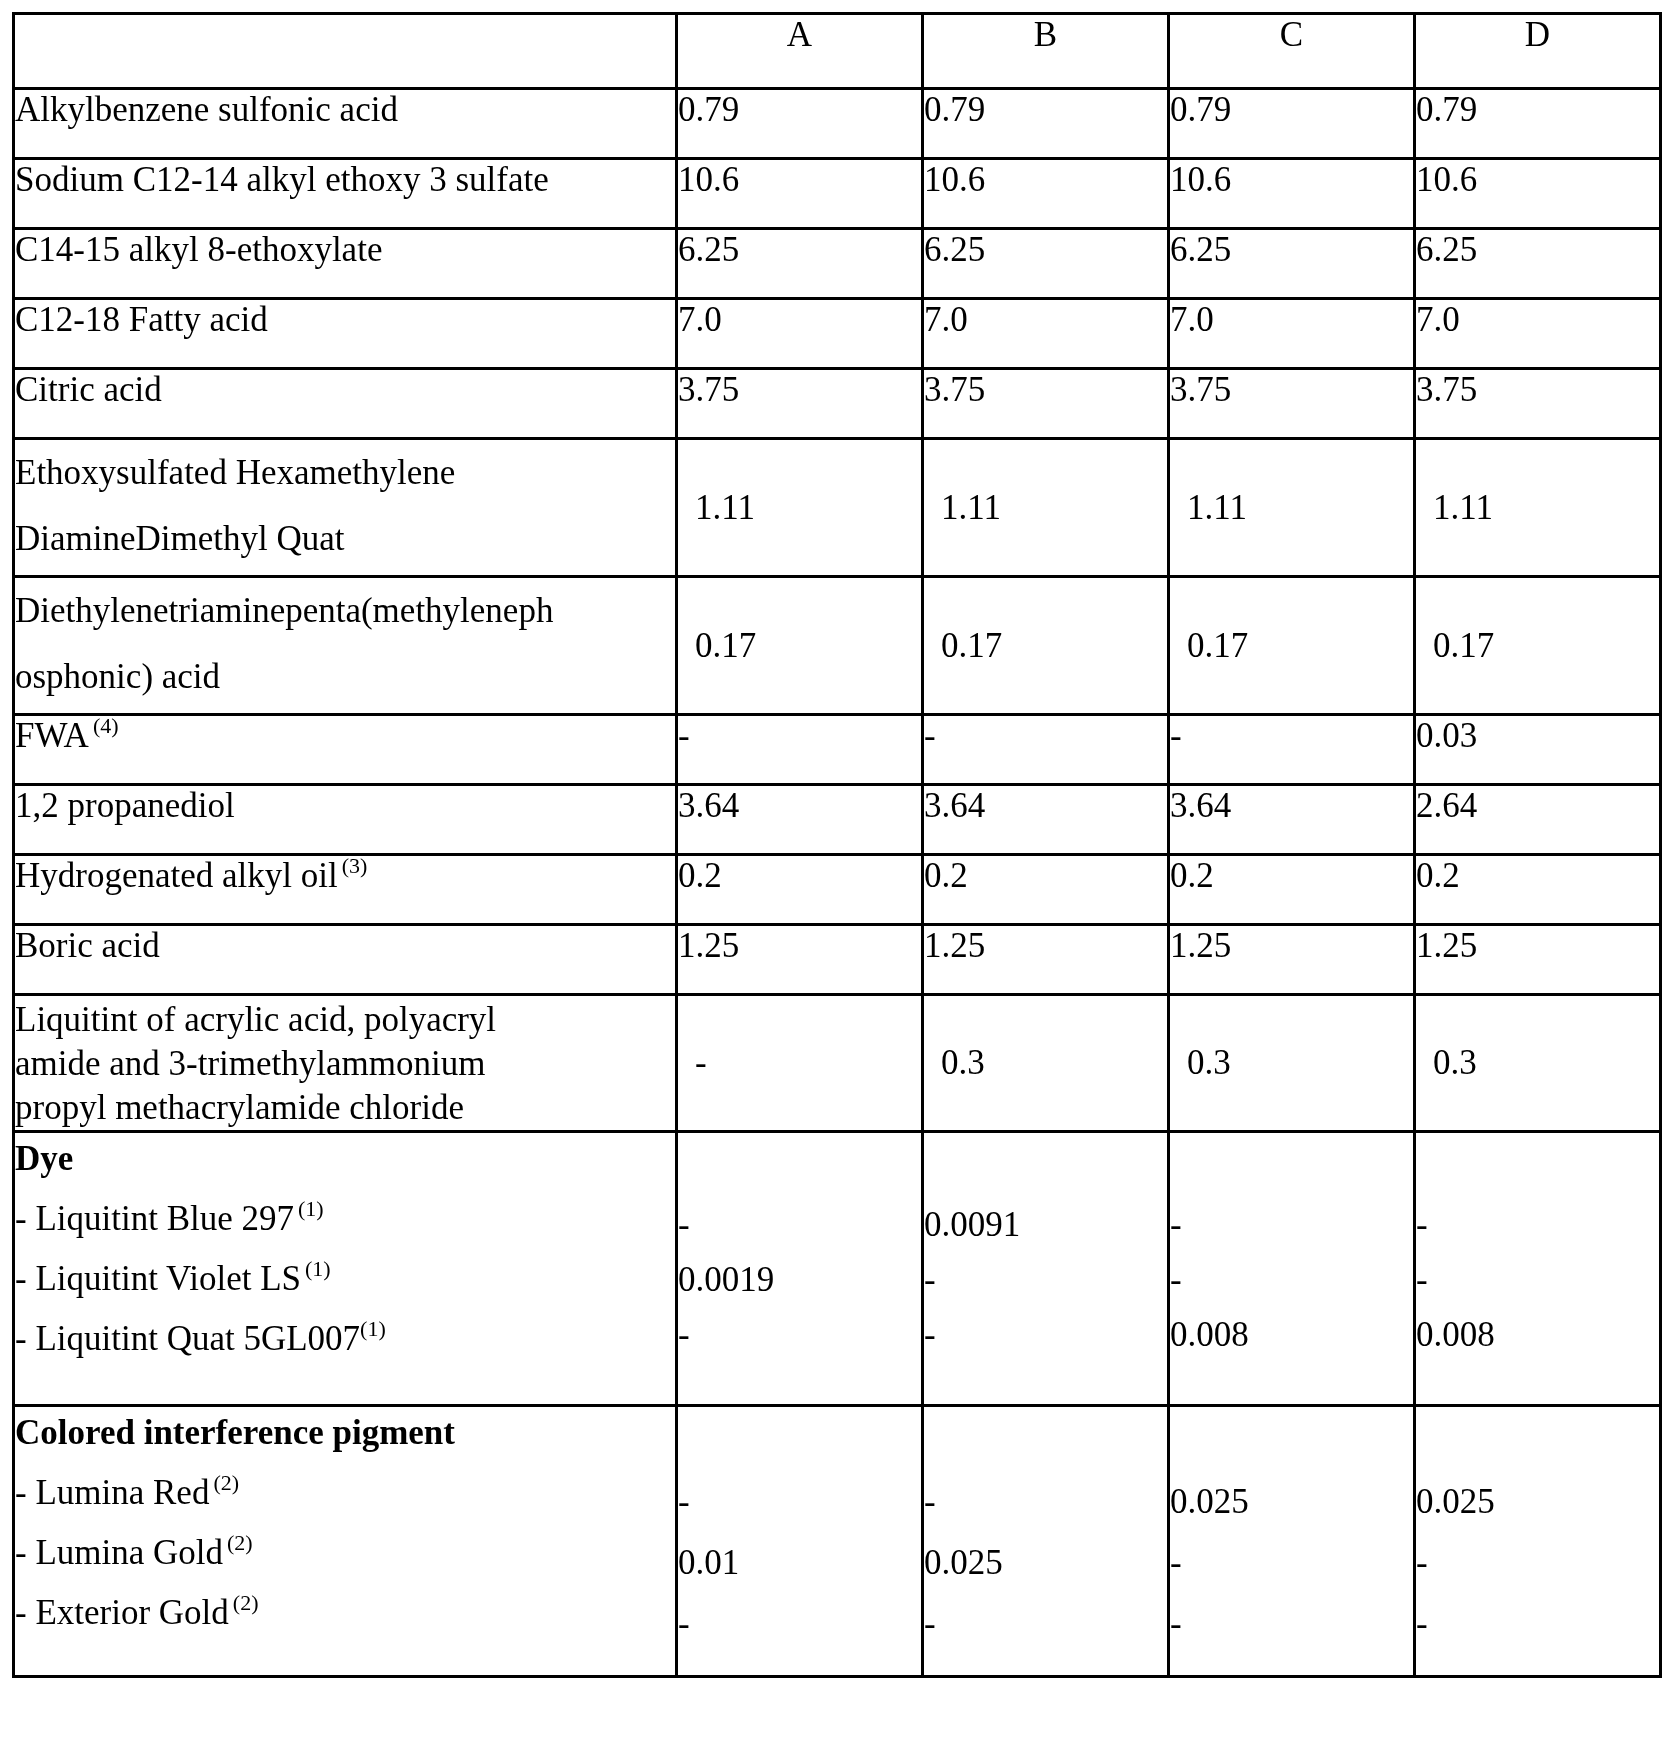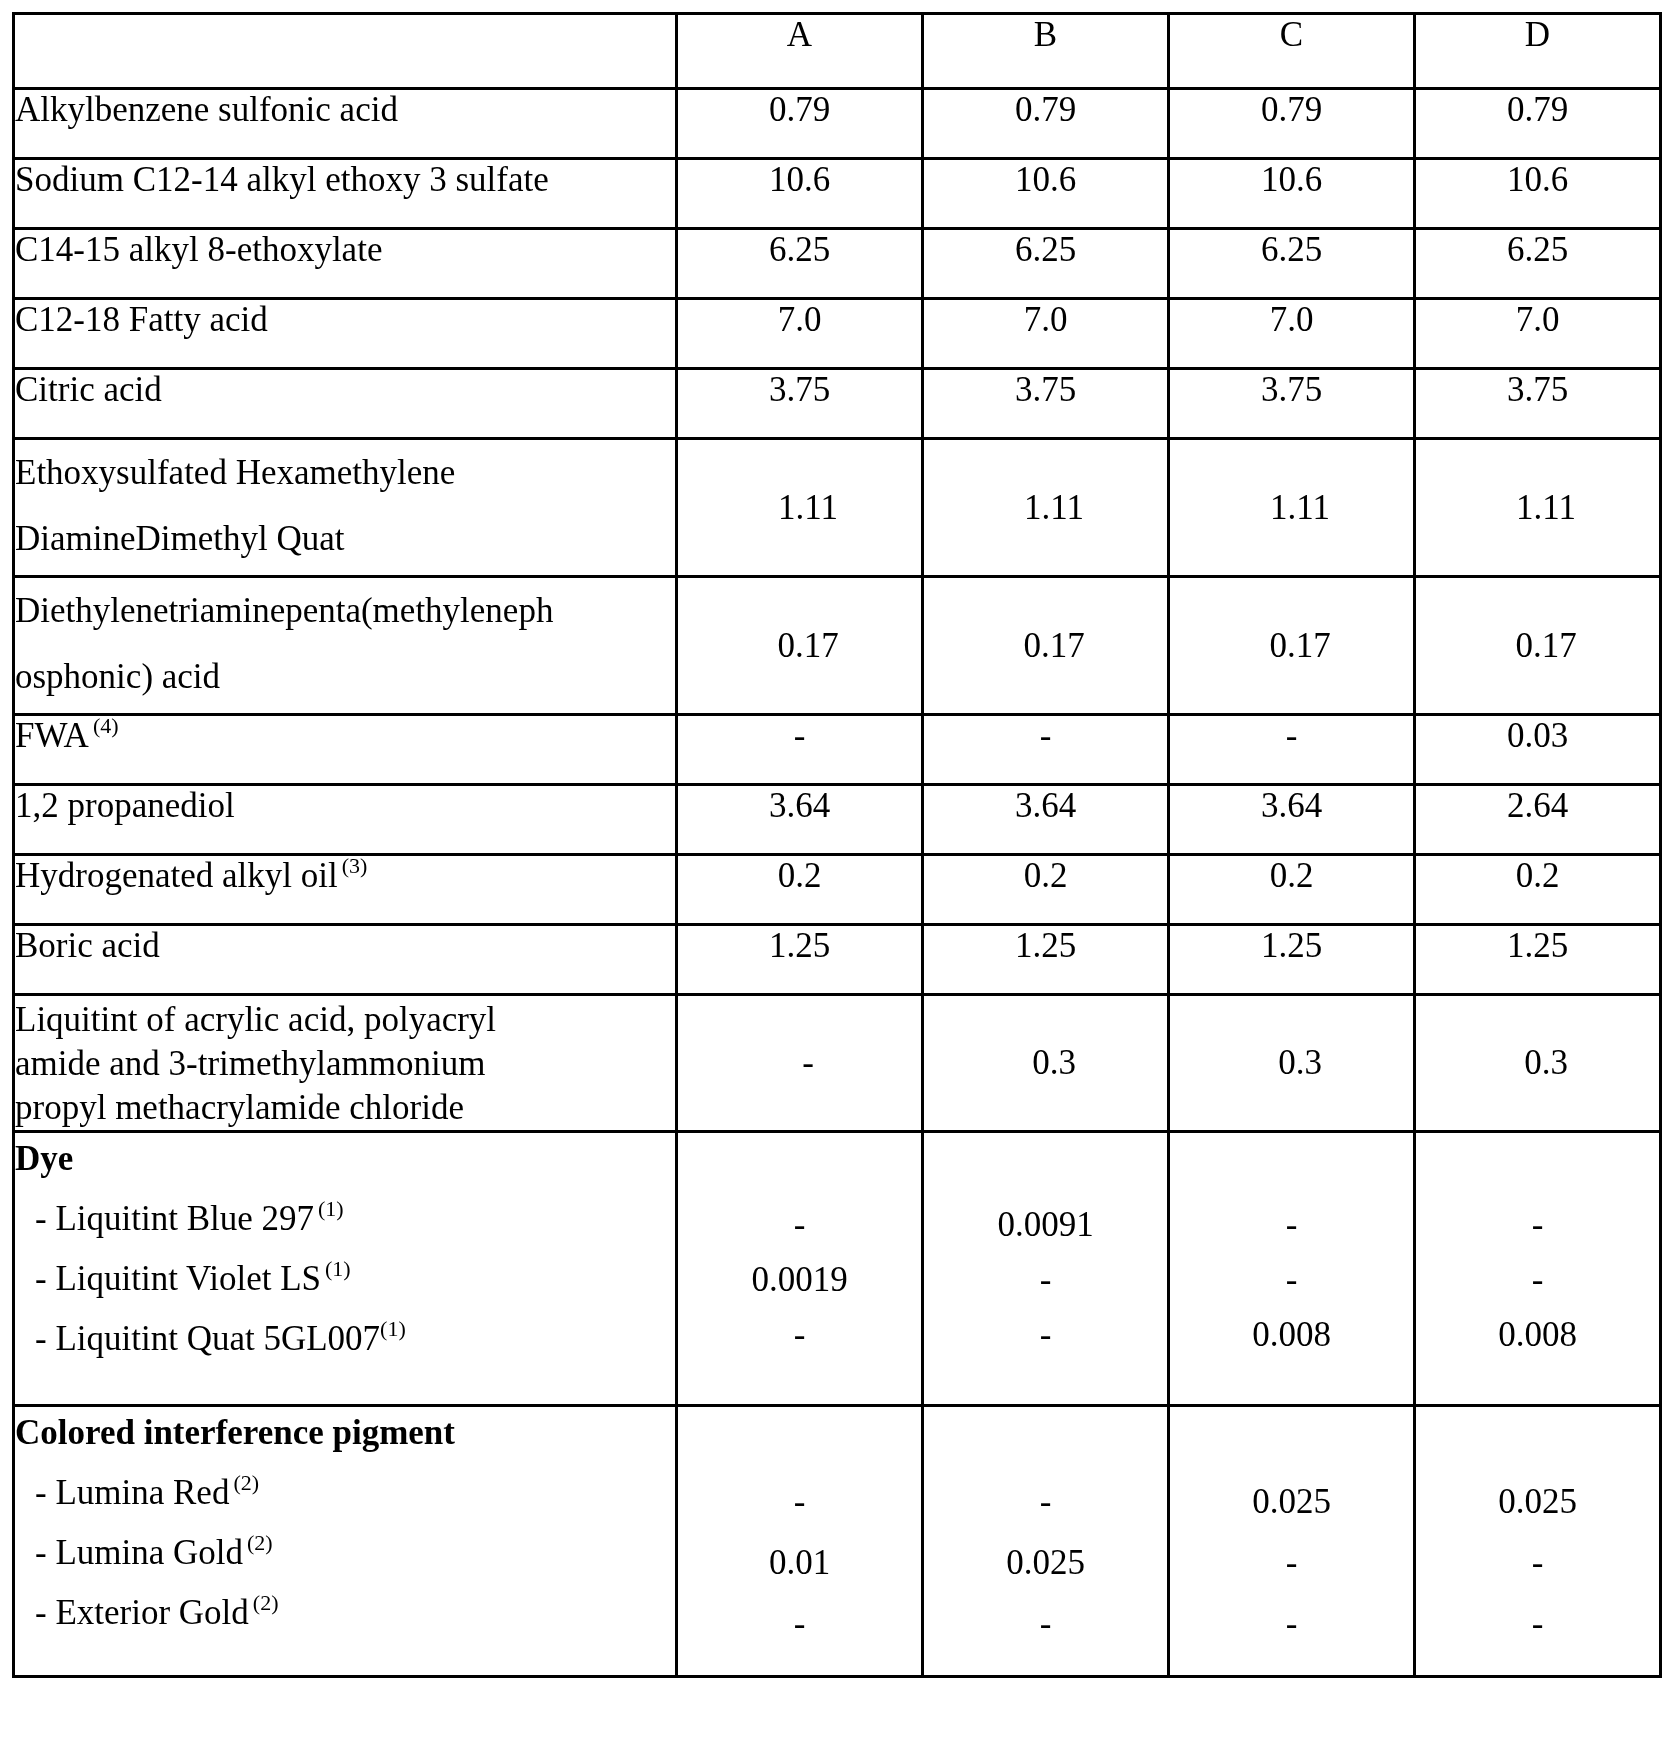--- a/index.html
+++ b/index.html
@@ -15,28 +15,28 @@
     font-size: 35px;
     line-height: 40px;
     padding: 0;
     vertical-align: top;
     font-weight: normal;
   }
   col.c-label { width: 663px; }
   col.c-val { width: 246px; }
   th.hdr { font-weight: bold; text-align: center; padding-top: 10px; }
   td.label { padding: 8px 8px 0 21px; }
-  td.val { text-align: center; padding-top: 8px; }
+  td.val { padding-top: 8px; }
   td.val.mid { vertical-align: middle; padding-top: 0; padding-left: 17px; }
   .twoline { line-height: 62px; padding-top: 0 !important; }
   .threeline { line-height: 42px; padding-top: 0 !important; }
   sup { font-size: 22px; line-height: 0; vertical-align: 14px; margin-left: 4px; }
   sup.tight { margin-left: 0; }
   .group-title { font-weight: bold; display: block; line-height: 44px; }
-  .sub { display: block; line-height: 60px; padding-left: 20px; }
+  .sub { display: block; line-height: 60px; }
   .stack { display: block; line-height: 55px; }
   tr.r-header { height: 75px; }
   tr.r1 { height: 70px; }
   tr.r2 { height: 138px; }
   tr.r3 { height: 137px; }
   tr.r-dye { height: 274px; }
   tr.r-pig { height: 271px; }
 </style>
 </head>
 <body>

